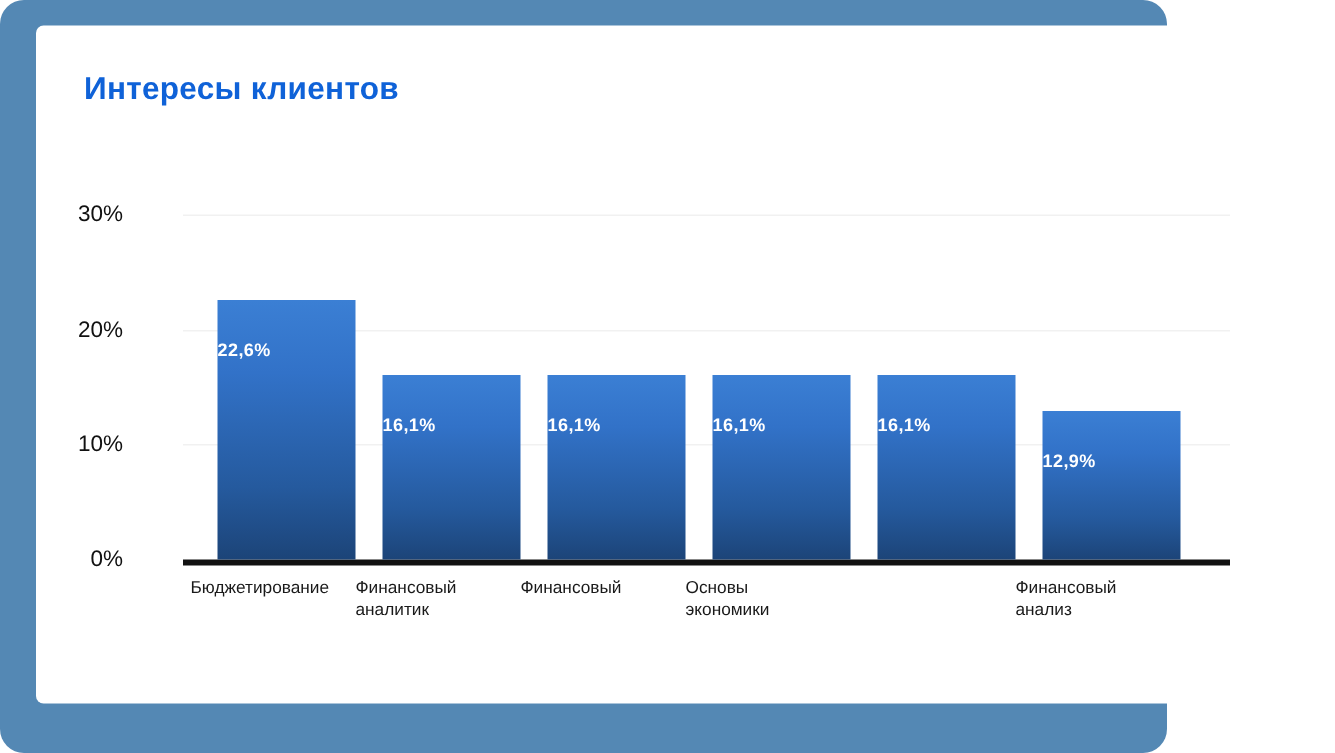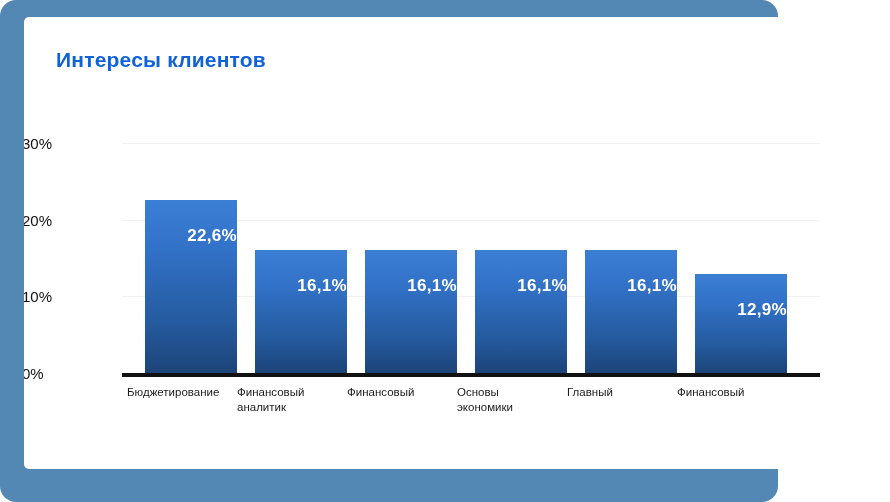--- a/index.html
+++ b/index.html
@@ -54,20 +54,21 @@
     left: 98px;
     width: 698px;
     height: 1px;
     background: #f1f1f1;
   }
 
   .ytick-label {
     position: absolute;
     right: 784px;           
     width: 60px;
+    text-align: right;
     font-size: 15px;
     color: #111111;
     transform: translateY(-50%);
     white-space: nowrap;
   }
 
   #axis-baseline {
     position: absolute;
     left: 98px;
     top: 356px;
@@ -95,22 +96,22 @@
     bottom: 0;
     width: 92px;
     background: linear-gradient(180deg, #3b7fd4 0%, #3272c8 28%, #255a9e 72%, #1c4478 100%);
   }
 
   .bar-value {
     position: absolute;
     left: 0;
     width: 92px;
     top: 26px;
-    text-align: right;
-    font-size: 17px;
+    text-align: left;
+    font-size: 12px;
     font-weight: bold;
     color: #ffffff;
     letter-spacing: 0.3px;
     white-space: nowrap;
   }
 
   .cat-label {
     position: absolute;
     top: 368px;
     width: 128px;
@@ -184,21 +185,21 @@
           <div>аналитик</div>
         </div>
         <div class="cat-label" style="left: 323px;">
           <div>Финансовый</div>
         </div>
         <div class="cat-label" style="left: 433px;">
           <div>Основы</div>
           <div>экономики</div>
         </div>
         <div class="cat-label" style="left: 543px;">
-          <div>Главный</div>
         </div>
         <div class="cat-label" style="left: 653px;">
           <div>Финансовый</div>
+          <div>анализ</div>
         </div>
       </div>
 
   </div>
 </div>
 
 </body></html>

